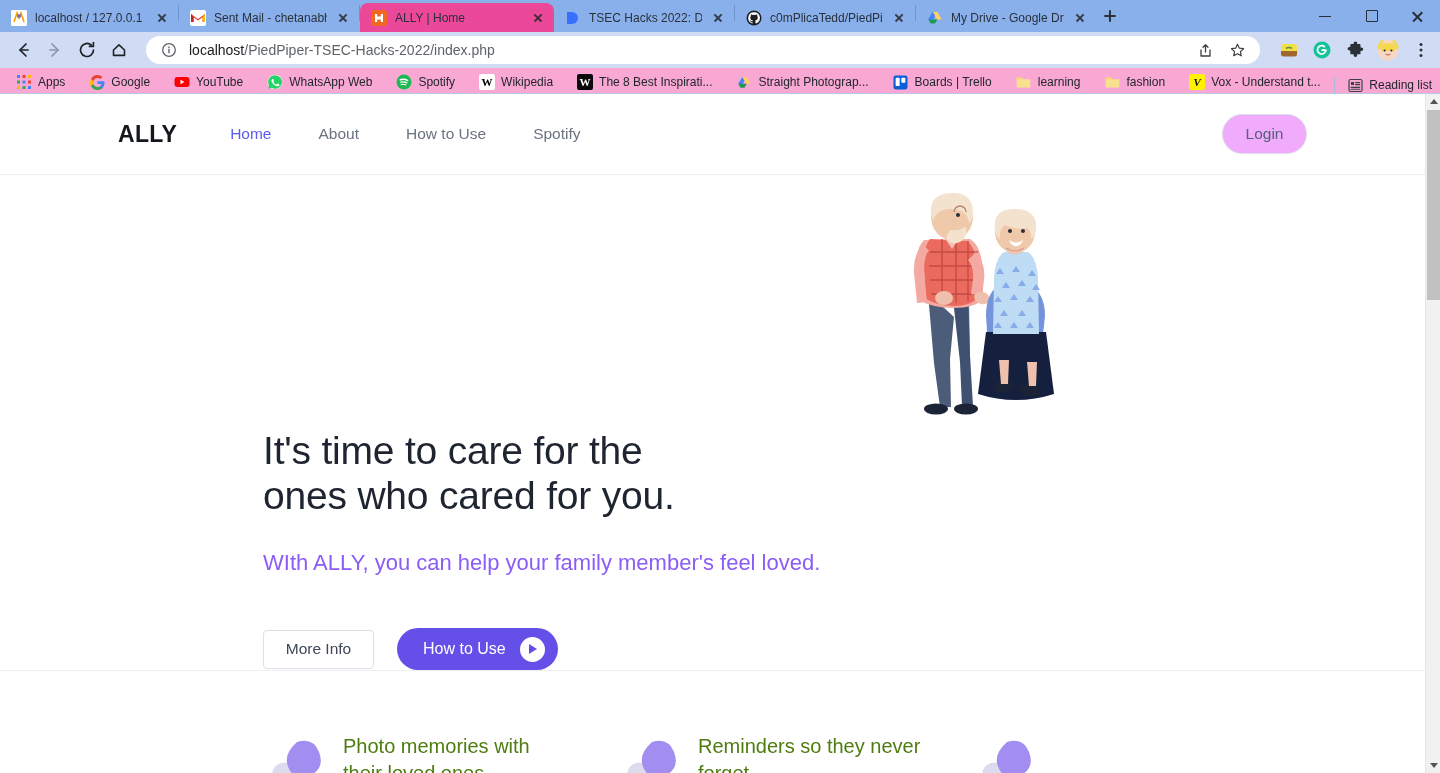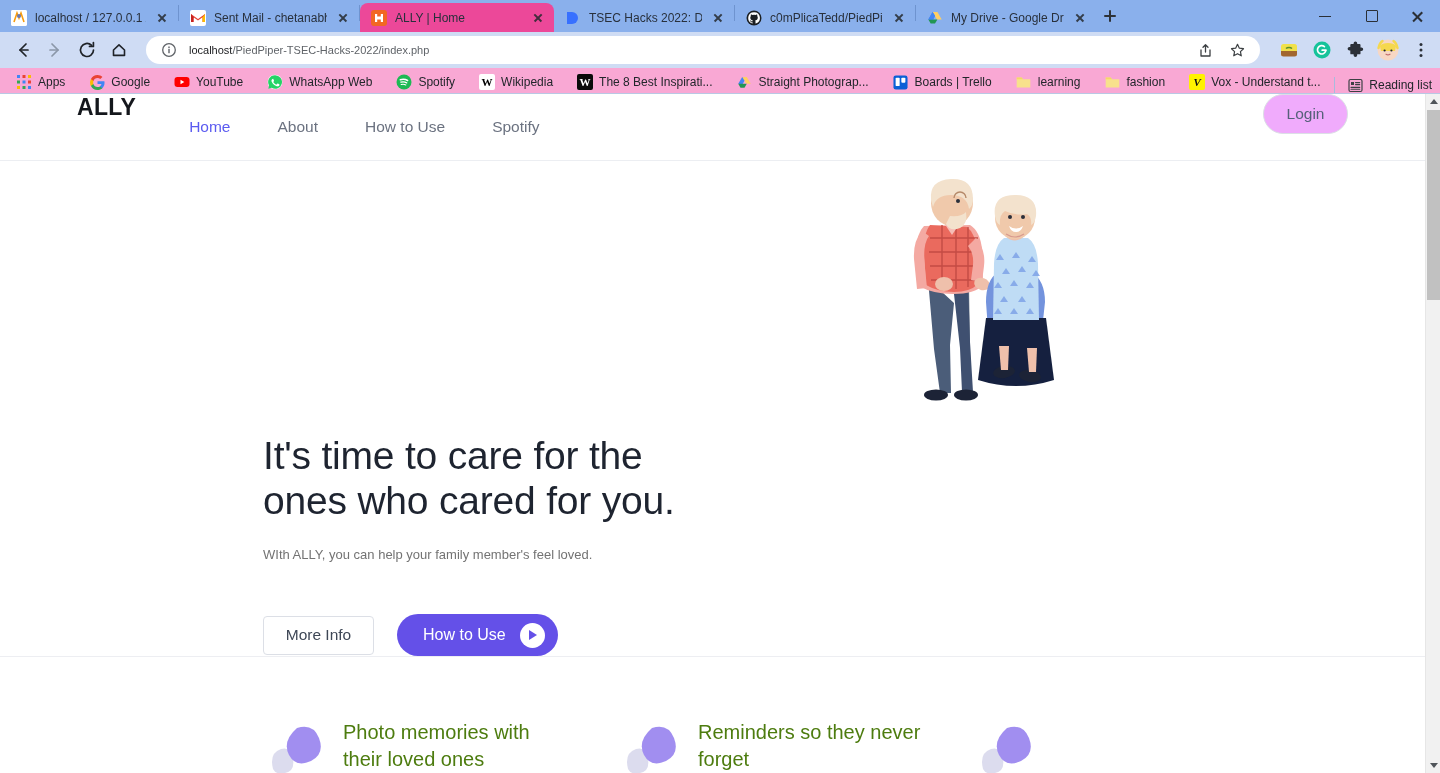--- a/index.html
+++ b/index.html
@@ -63,21 +63,21 @@
   .toolbar {
     height:36px; background:#cfdcf4; display:flex; align-items:center;
     padding:0 8px; gap:2px; flex:none;
   }
   .navbtn { width:30px; height:30px; position:relative; flex:none; }
   .omnibox {
     flex:1 1 auto; height:28px; background:#fff; border-radius:14px;
     display:flex; align-items:center; padding:0 12px; gap:9px;
     margin:0 6px 0 10px; min-width:0;
   }
-  .url { font-size:11px; color:#202124; white-space:nowrap; overflow:hidden; }
+  .url { font-size:14px; color:#202124; white-space:nowrap; overflow:hidden; }
   .url .host { color:#202124; }
   .url .path { color:#5f6368; }
   .omni-right { display:flex; align-items:center; gap:10px; margin-left:auto; padding-left:10px; flex:none; }
   .tb-icon { width:22px; height:22px; flex:none; display:flex; align-items:center; justify-content:center; }
   .ext-row { display:flex; align-items:center; gap:11px; padding-left:10px; flex:none; }
 
   .bookmarks {
     height:26px; background:#f9a8d4; display:flex; align-items:flex-end;
     padding:0 8px; gap:8px; flex:none; position:relative;
     border-bottom:1px solid #b9c8e4;
@@ -104,21 +104,21 @@
   }
   .sb-up::before   { top:5px; border-bottom:5px solid #50555a; }
   .sb-down::before { bottom:5px; border-top:5px solid #50555a; }
   .sb-thumb {
     position:absolute; left:1px; width:13px; top:16px; height:190px;
     background:#c1c1c1; border-radius:0;
   }
 
   
   .site-nav {
-    height:67px; display:flex; padding:0 77px;
+    height:81px; display:flex; align-items:center; padding:0 118px;
     border-bottom:1px solid #eceef2; background:#fff;
   }
   .brand { font-size:23px; font-weight:bold; color:#14171c; letter-spacing:.3px; margin-right:53px; }
   .navlinks { display:flex; align-items:center; gap:47px; }
   .navlink { font-size:15.5px; color:#6b7280; }
   .navlink.active { color:#5b5bf0; }
   .login-btn {
     margin-left:auto; width:85px; height:40px; border-radius:20px;
     border:1px solid #dcdfe6; background:#f0abfc; color:#56607a;
     font-size:15.5px; font-family:"Liberation Sans", sans-serif;
@@ -128,21 +128,21 @@
   
   .hero {
     height:495px; display:flex; align-items:flex-end; padding:85px 190px 0 263px;
     background:#fff; position:relative;
   }
   .hero-copy { width:640px; }
   h1.hero-title {
     font-size:39px; line-height:45px; color:#1e2430; font-weight:normal;
     letter-spacing:-.2px;
   }
-  .hero-sub { margin-top:24px; font-size:13px; color:#737373; }
+  .hero-sub { margin-top:32px; font-size:22px; color:#8b5cf6; }
   .hero-ctas { margin-top:52px; display:flex; align-items:center; gap:23px; }
   .btn-more {
     width:111px; height:39px; border:1px solid #dcdfe6; background:#fff;
     border-radius:4px; color:#3e4756; font-size:15.5px;
     font-family:"Liberation Sans", sans-serif;
     display:flex; align-items:center; justify-content:center;
   }
   .btn-how {
     height:42px; border:none; border-radius:21px; background:#6450e8; color:#fff;
     font-size:16px; font-family:"Liberation Sans", sans-serif;

